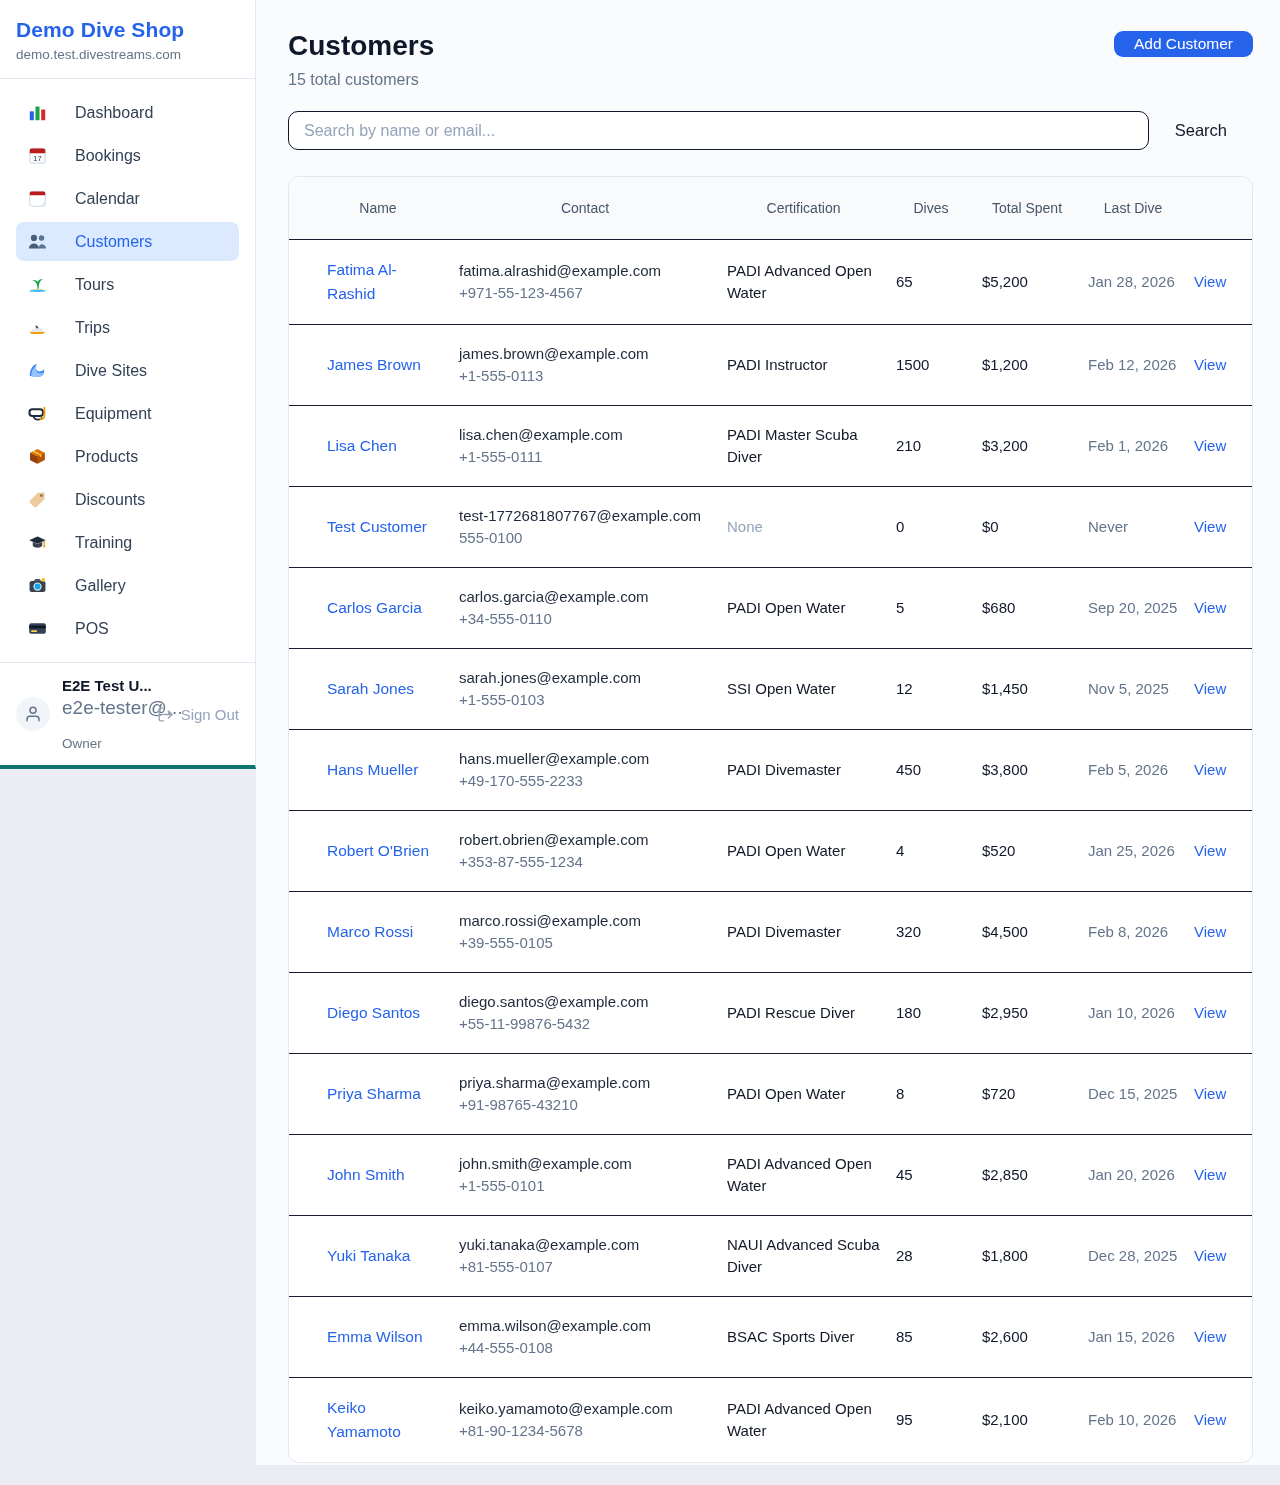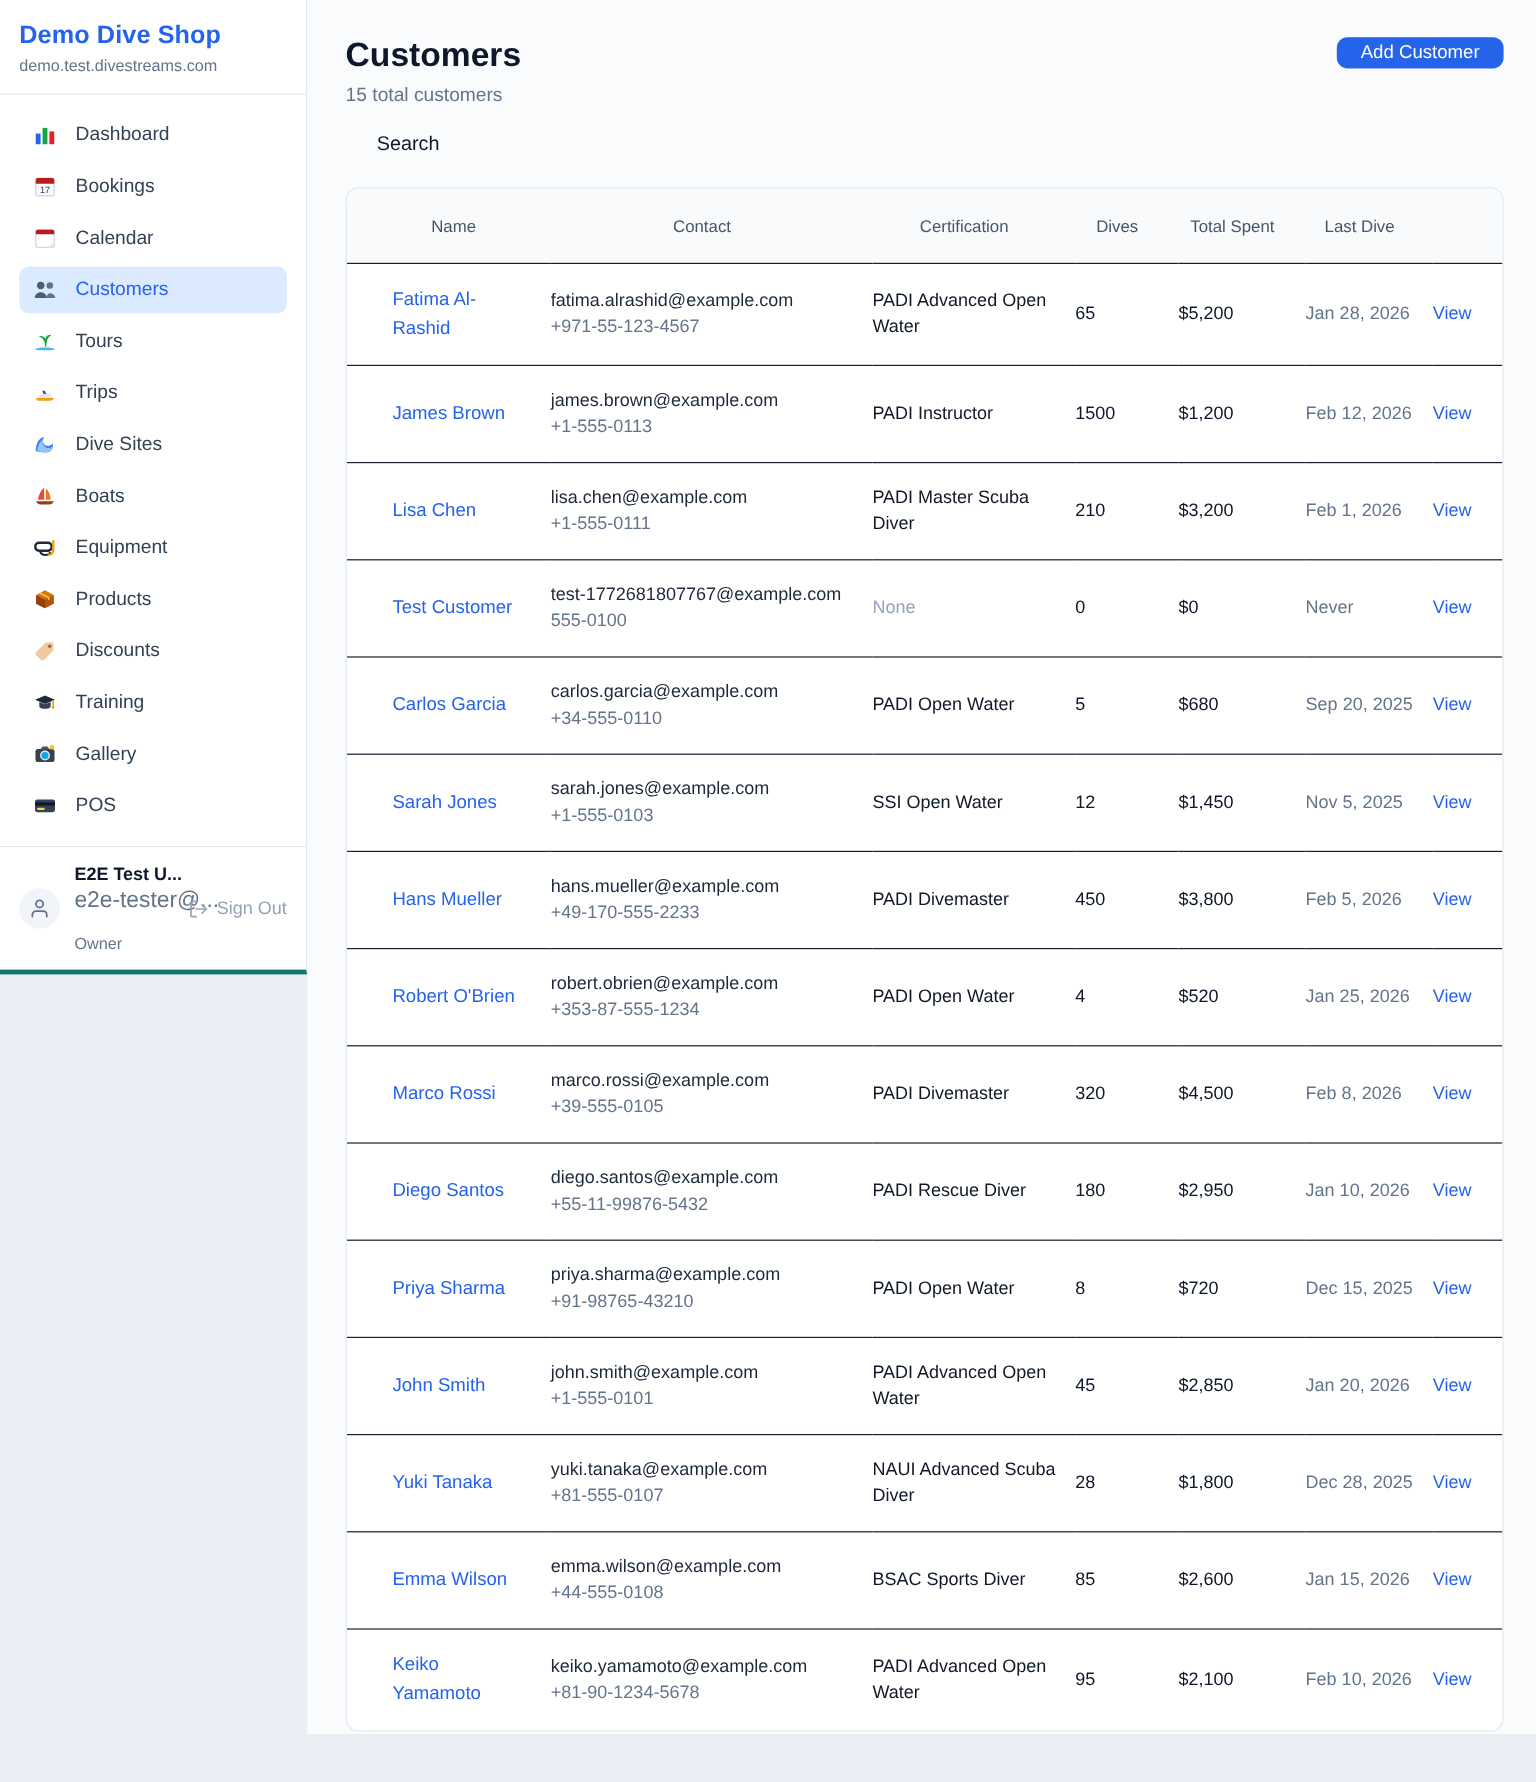--- a/index.html
+++ b/index.html
@@ -17,21 +17,21 @@
     width: 256px; flex: 0 0 256px;
     background: #ffffff;
     border-right: 1px solid #e2e8f0;
     border-bottom: 4px solid #0f766e;
   }
   .sidebar-header { padding: 18px 16px 16px 16px; border-bottom: 1px solid #e2e8f0; }
   .shop-title { font-size: 21px; font-weight: 700; color: #2563eb; letter-spacing: .1px; }
   .shop-domain { font-size: 13.5px; color: #64748b; margin-top: 5px; }
   .sidebar-nav { padding: 14px 16px 10px 16px; }
   .nav-item {
-    display: flex; align-items: center; gap: 16px;
+    display: flex; align-items: center; gap: 28px;
     padding: 10px 12px; margin-bottom: 4px;
     border-radius: 8px; cursor: pointer;
     font-size: 16px; color: #334155;
   }
   .nav-item .nav-icon { width: 19px; height: 19px; flex: 0 0 19px; display: inline-flex; }
   .nav-item .nav-icon svg { width: 19px; height: 19px; }
   .nav-item.active { background: #dbeafe; color: #2563eb; }
   .sidebar-footer {
     border-top: 1px solid #e2e8f0;
     padding: 14px 16px; display: flex; align-items: center; gap: 12px;
@@ -188,30 +188,20 @@
           <span>Trips</span>
         </div>
         <div class="nav-item">
           <span class="nav-icon">
             <svg viewBox="0 0 16 16">
               <path d="M1.5 12.5c0-5 2-9 6-10-1.5 2-1.5 4 0 5.5C9 9.5 12 9 13.5 7c.5 3-1 6.5-5 6.5-3 0-5-.4-7-1z" fill="#3b82f6"></path>
               <path d="M2.5 12c.5-3.5 2-6.5 4.5-8-1 2-.7 4 .7 5.3 1.6 1.5 4 1.3 5.3.2-.6 2.4-2.3 4-5 4-2.2 0-4-.6-5.5-1.5z" fill="#93c5fd"></path>
             </svg>
           </span>
           <span>Dive Sites</span>
-        </div>
-        <div class="nav-item">
-          <span class="nav-icon">
-            <svg viewBox="0 0 16 16">
-              <path d="M7.4 2v8.5H3C3.6 6.8 5.2 3.6 7.4 2z" fill="#ef4444"></path>
-              <path d="M8.6 2.5c2 1.8 3.2 4.8 3.4 8H8.6z" fill="#f97316"></path>
-              <path d="M1.8 11.5h12.4c-.5 1.4-1.8 2.3-3.4 2.3H5c-1.5 0-2.7-.9-3.2-2.3z" fill="#92400e"></path>
-            </svg>
-          </span>
-          <span>Boats</span>
         </div>
         <div class="nav-item">
           <span class="nav-icon">
             <svg viewBox="0 0 16 16">
               <rect x="1.2" y="4.5" width="11.5" height="5.6" rx="2.6" fill="none" stroke="#1e293b" stroke-width="1.7"></rect>
               <path d="M4.5 10.5c.6 1.6 2 2.6 3.8 2.6 1.5 0 2.9-.7 3.6-1.9" fill="none" stroke="#1e293b" stroke-width="1.4"></path>
               <path d="M13.8 3.2v6.5c0 1.8-1.4 3.2-3.2 3.2" fill="none" stroke="#f59e0b" stroke-width="1.6" stroke-linecap="round"></path>
             </svg>
           </span>
           <span>Equipment</span>
@@ -296,20 +286,21 @@
   <main class="main">
     <div class="page-header">
       <div>
         <h1 class="page-title">Customers</h1>
         <div class="page-subtitle">15 total customers</div>
       </div>
       <button class="add-btn">Add Customer</button>
     </div>
 
     <div class="search-row">
+      <input class="search-input" type="text" placeholder="Search by name or email..." style="">
       <button class="search-btn">Search</button>
     </div>
 
     <div class="table-card">
       <table>
         <colgroup>
           <col style="width:170px">
             <col style="width:268px">
             <col style="width:169px">
           <col style="width:86px">

